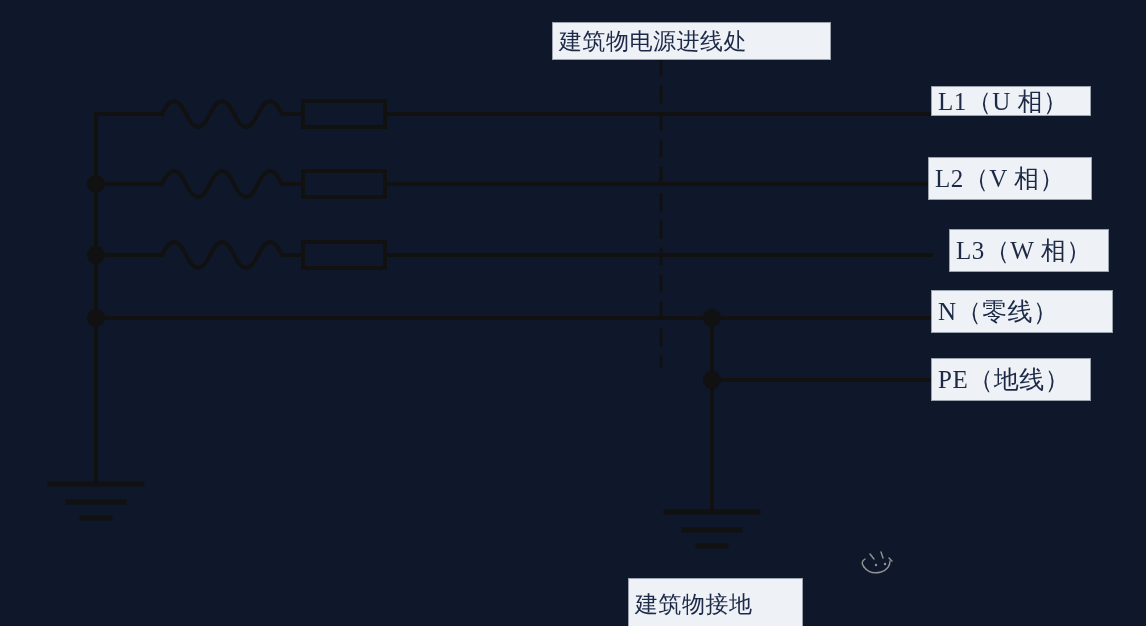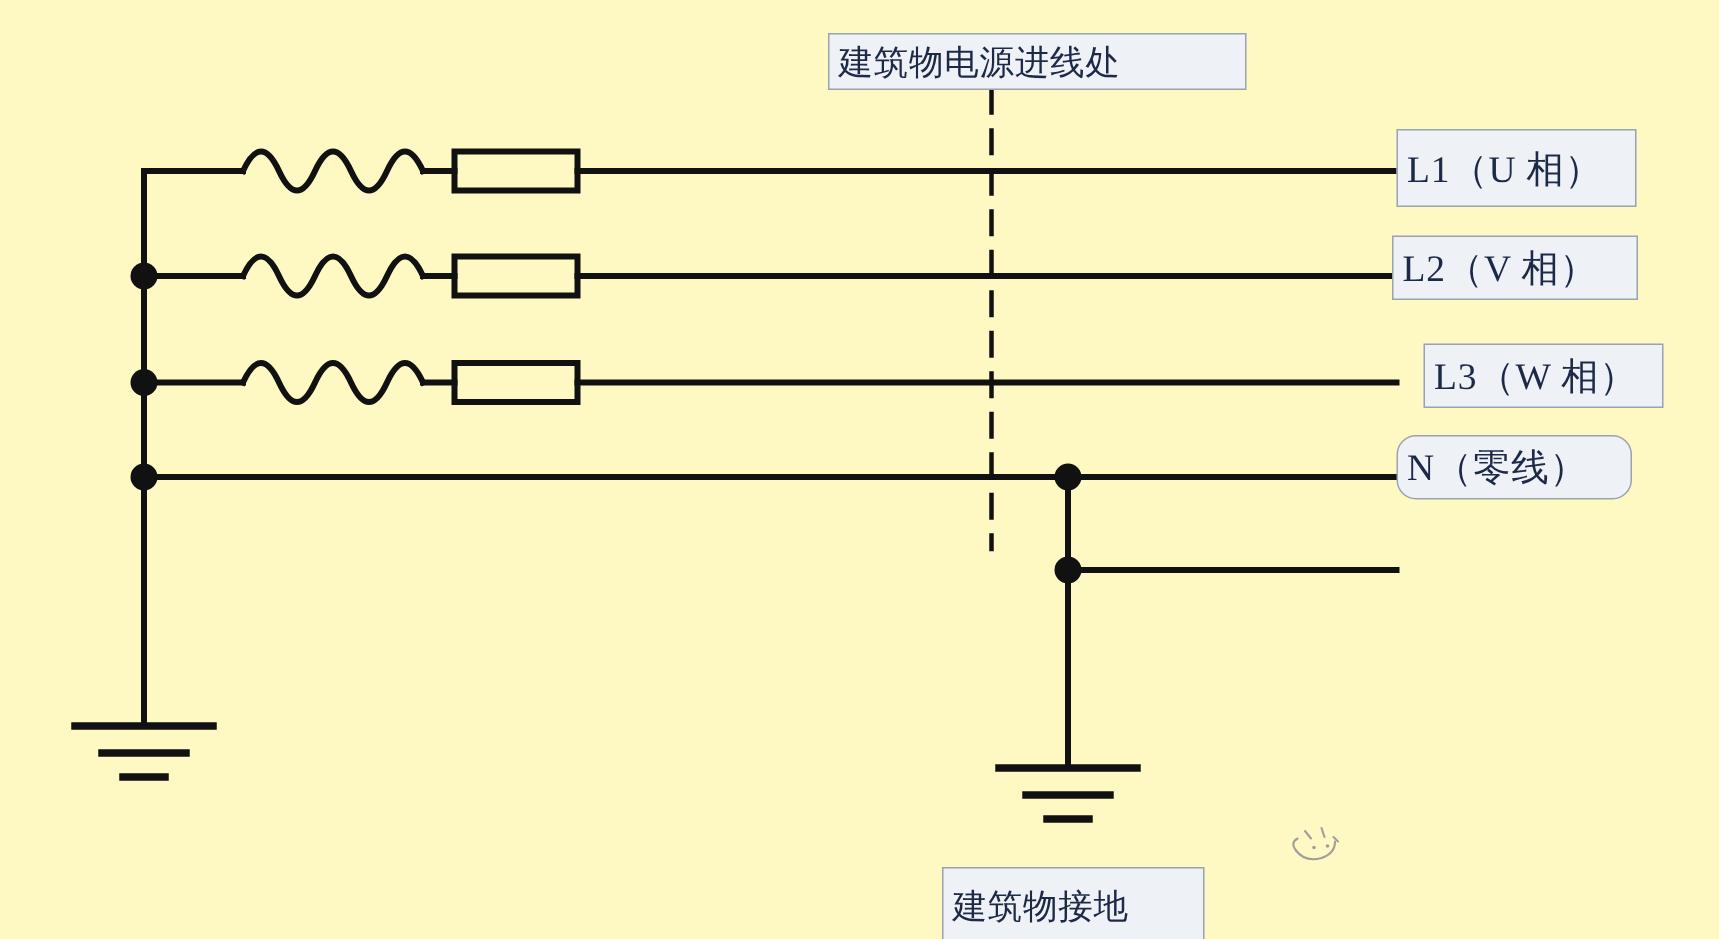--- a/index.html
+++ b/index.html
@@ -8,21 +8,21 @@
     padding: 0;
     background: #ffffff;
   }
   body {
     font-family: "Liberation Serif", "DejaVu Serif", serif;
   }
   #canvas {
     position: relative;
     width: 1146px;
     height: 626px;
-    background: #fef9c3;
+    background: #0f172a;
     overflow: hidden;
   }
   #wiring {
     position: absolute;
     left: 0;
     top: 0;
     width: 1146px;
     height: 626px;
   }
   .lbl {
@@ -38,24 +38,24 @@
     padding-left: 6px;
     letter-spacing: 0.5px;
   }
   .lbl-top {
     left: 552px;
     top: 22px;
     width: 279px;
     height: 38px;
     font-size: 23px;
   }
-  .lbl-l1 { left: 931px; top: 86px;  width: 160px; height: 52px; font-size: 25px; }
+  .lbl-l1 { left: 931px; top: 86px;  width: 160px; height: 30px; font-size: 25px; }
   .lbl-l2 { left: 928px; top: 157px; width: 164px; height: 43px; font-size: 25px; }
   .lbl-l3 { left: 931px; top: 229px; width: 160px; height: 43px; font-size: 25px; margin-left: 18px; }
-  .lbl-n  { left: 931px; top: 290px; width: 157px; height: 43px; font-size: 25px; border-radius: 13px; }
+  .lbl-n  { left: 931px; top: 290px; width: 182px; height: 43px; font-size: 25px; }
   .lbl-pe { left: 931px; top: 358px; width: 160px; height: 43px; font-size: 25px; }
   .lbl-xfmr {
     left: 12px; top: 556px; width: 280px; height: 38px; font-size: 24px;
   }
   .lbl-bldg {
     left: 628px; top: 578px; width: 175px; height: 52px; font-size: 23px;
   }
   .watermark {
     position: absolute;
     left: 858px;
@@ -125,20 +125,21 @@
       <circle cx="712" cy="380" r="9"></circle>
     </g>
   </svg>
 
   <div class="lbl lbl-top">建筑物电源进线处</div>
 
   <div class="lbl lbl-l1">L1（U 相）</div>
   <div class="lbl lbl-l2">L2（V 相）</div>
   <div class="lbl lbl-l3">L3（W 相）</div>
   <div class="lbl lbl-n">N（零线）</div>
+  <div class="lbl lbl-pe">PE（地线）</div>
 
   <div class="lbl lbl-bldg">建筑物接地</div>
 
   <div class="watermark">
     <svg class="wm-icon" viewBox="0 0 38 34">
       <g stroke="#9a9a9a" fill="none" stroke-width="1.4" stroke-linecap="round">
         <path d="M6 22 q6 8 17 5 q9 -3 9 -11"></path>
         <path d="M6 22 q-4 -5 1 -8"></path>
         <path d="M12 9 l4 5"></path>
         <path d="M23 7 l2 6"></path>

